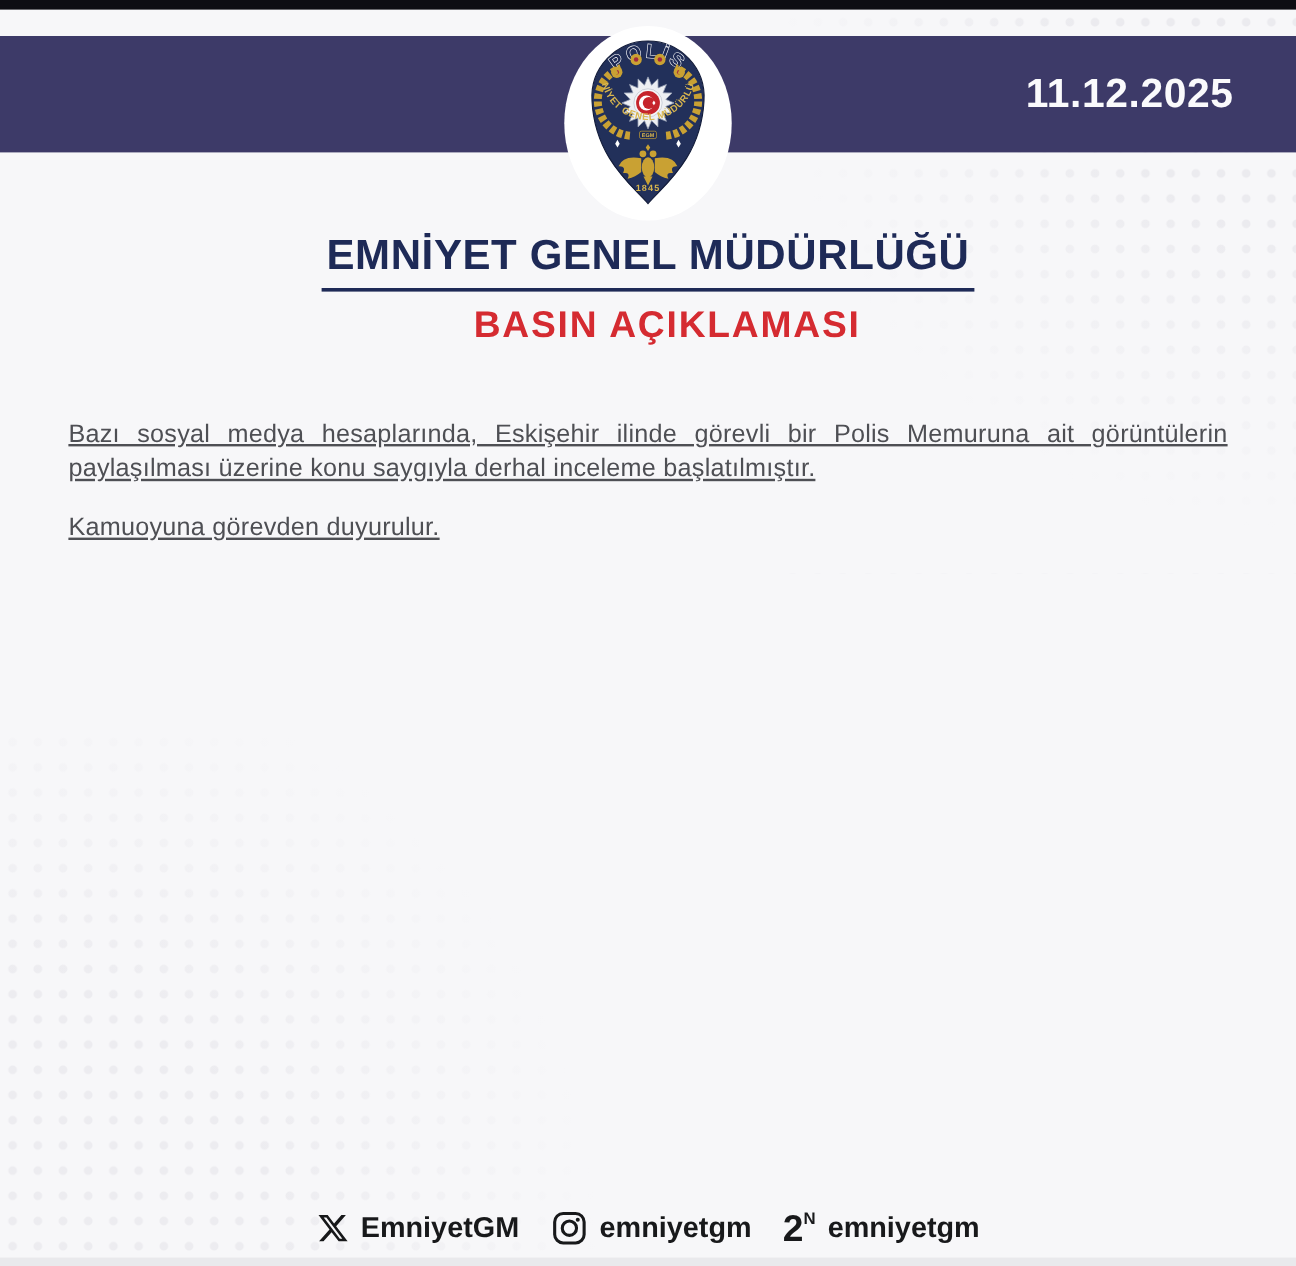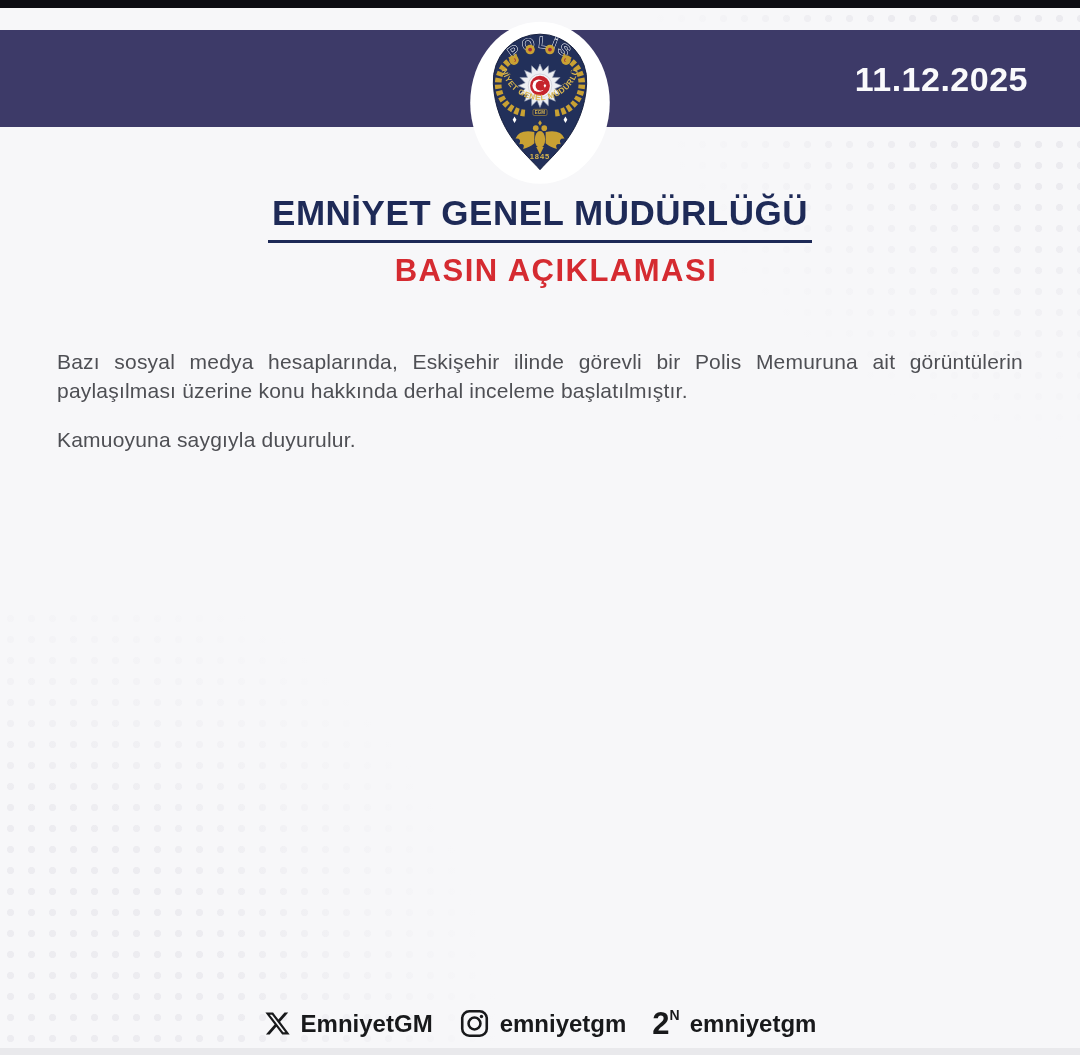--- a/index.html
+++ b/index.html
@@ -43,21 +43,21 @@
   .page-title{
     display:inline-block;color:#1e2a57;font-size:35px;font-weight:800;letter-spacing:.5px;
     border-bottom:3px solid #1e2a57;padding:0 4px 7px 4px;margin:0;
   }
   .page-subtitle{
     margin:10px 0 0 0;color:#d52b31;font-size:31px;font-weight:800;letter-spacing:1.5px;padding-left:32px;
   }
   
   .press-body{
     margin-top:58px;padding:0 57px;text-align:left;
-    color:#4e4f54;font-size:21px;line-height:29px;letter-spacing:.2px;
+    color:#4e4f54;font-size:21px;line-height:29px;letter-spacing:.2px;text-decoration:underline;
   }
   .paragraph{margin:0 0 20px 0;}
   .jline{text-align:justify;text-align-last:justify;}
   .lline{text-align:left;}
   
   .footer{
     position:absolute;left:0;bottom:16px;width:100%;z-index:2;
     display:flex;justify-content:center;align-items:center;gap:26px;
     color:#18191b;font-size:24px;font-weight:700;
   }
@@ -146,26 +146,26 @@
   </svg>
 </div>
 
 <div class="content">
   <h1 class="page-title">EMNİYET GENEL MÜDÜRLÜĞÜ</h1>
   <h2 class="page-subtitle">BASIN AÇIKLAMASI</h2>
 
   <div class="press-body">
     <div class="paragraph">
       <div class="jline">Bazı sosyal medya hesaplarında, Eskişehir ilinde görevli bir Polis Memuruna ait görüntülerin</div>
-      <div class="lline">paylaşılması üzerine konu hakkında derhal inceleme başlatılmıştır.</div>
+      <div class="lline">paylaşılması üzerine konu saygıyla derhal inceleme başlatılmıştır.</div>
     </div>
     <div class="paragraph">
     </div>
     <div class="paragraph">
-      <div class="lline">Kamuoyuna saygıyla duyurulur.</div>
+      <div class="lline">Kamuoyuna görevden duyurulur.</div>
     </div>
   </div>
 </div>
 
 <div class="footer">
   <div class="social-group">
     <span>
       <svg width="27" height="27" viewBox="0 0 24 24" fill="#18191b">
         <path d="M18.244 2.25h3.308l-7.227 8.26 8.502 11.24H16.17l-5.214-6.817L4.99 21.75H1.68l7.73-8.835L1.254 2.25H8.08l4.713 6.231 5.451-6.231zm-1.161 17.52h1.833L7.084 4.126H5.117l11.966 15.644z"></path>
       </svg>

